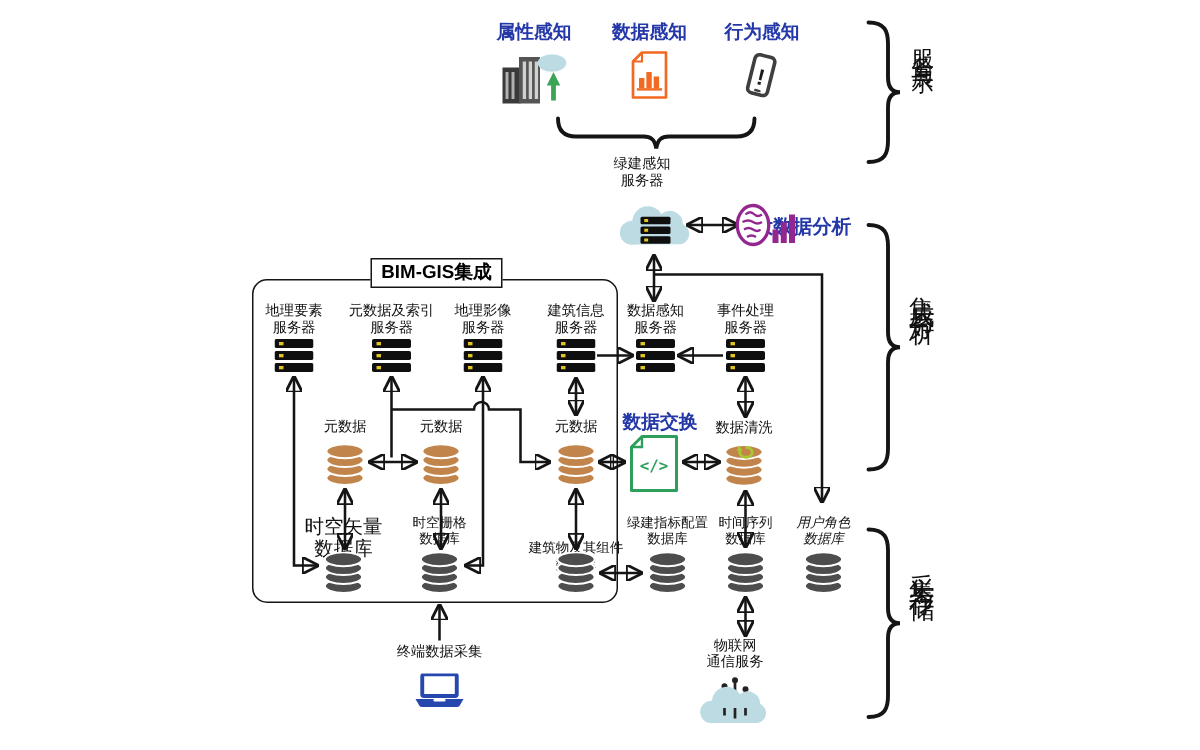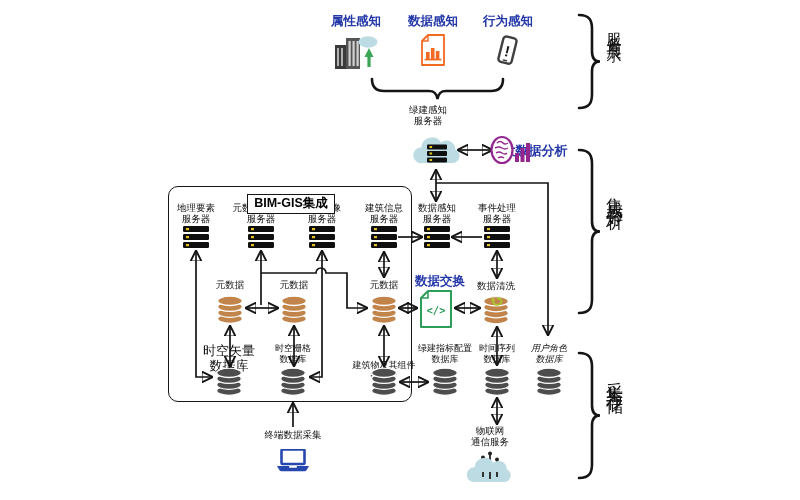--- a/index.html
+++ b/index.html
@@ -14,21 +14,21 @@
   .ic svg{width:100%;height:100%;display:block;}
   #wires{position:absolute;left:0;top:0;width:800px;height:500px;pointer-events:none;}
   #wires path{fill:none;stroke:#151515;stroke-width:1.7px;}
   #wires path.brace{stroke-width:2.6px;stroke-linecap:round;}
   .a-end{marker-end:url(#ah);}
   .a-both{marker-end:url(#ah);marker-start:url(#ah);}
   #bimbox{position:absolute;left:168px;top:186px;width:242px;height:214px;
           border:1.8px solid #151515;border-radius:10px;}
   #bimtitle{position:absolute;left:247px;top:172px;width:86px;height:18px;background:#fff;
             border:1.8px solid #151515;font-weight:bold;font-size:12.5px;line-height:17px;
-            text-align:center;z-index:3;margin-top:22px;}
+            text-align:center;z-index:3;}
   .tan{color:#C1854C;}
   .gray{color:#4D4D4D;}
 </style>
 </head>
 <body>
 
 <svg width="0" height="0" style="position:absolute">
   <defs>
     <symbol id="sym-server" viewBox="0 0 26 22">
       <rect x="0" y="0" width="26" height="6" rx="1.2" fill="#0f0f0f"></rect>

